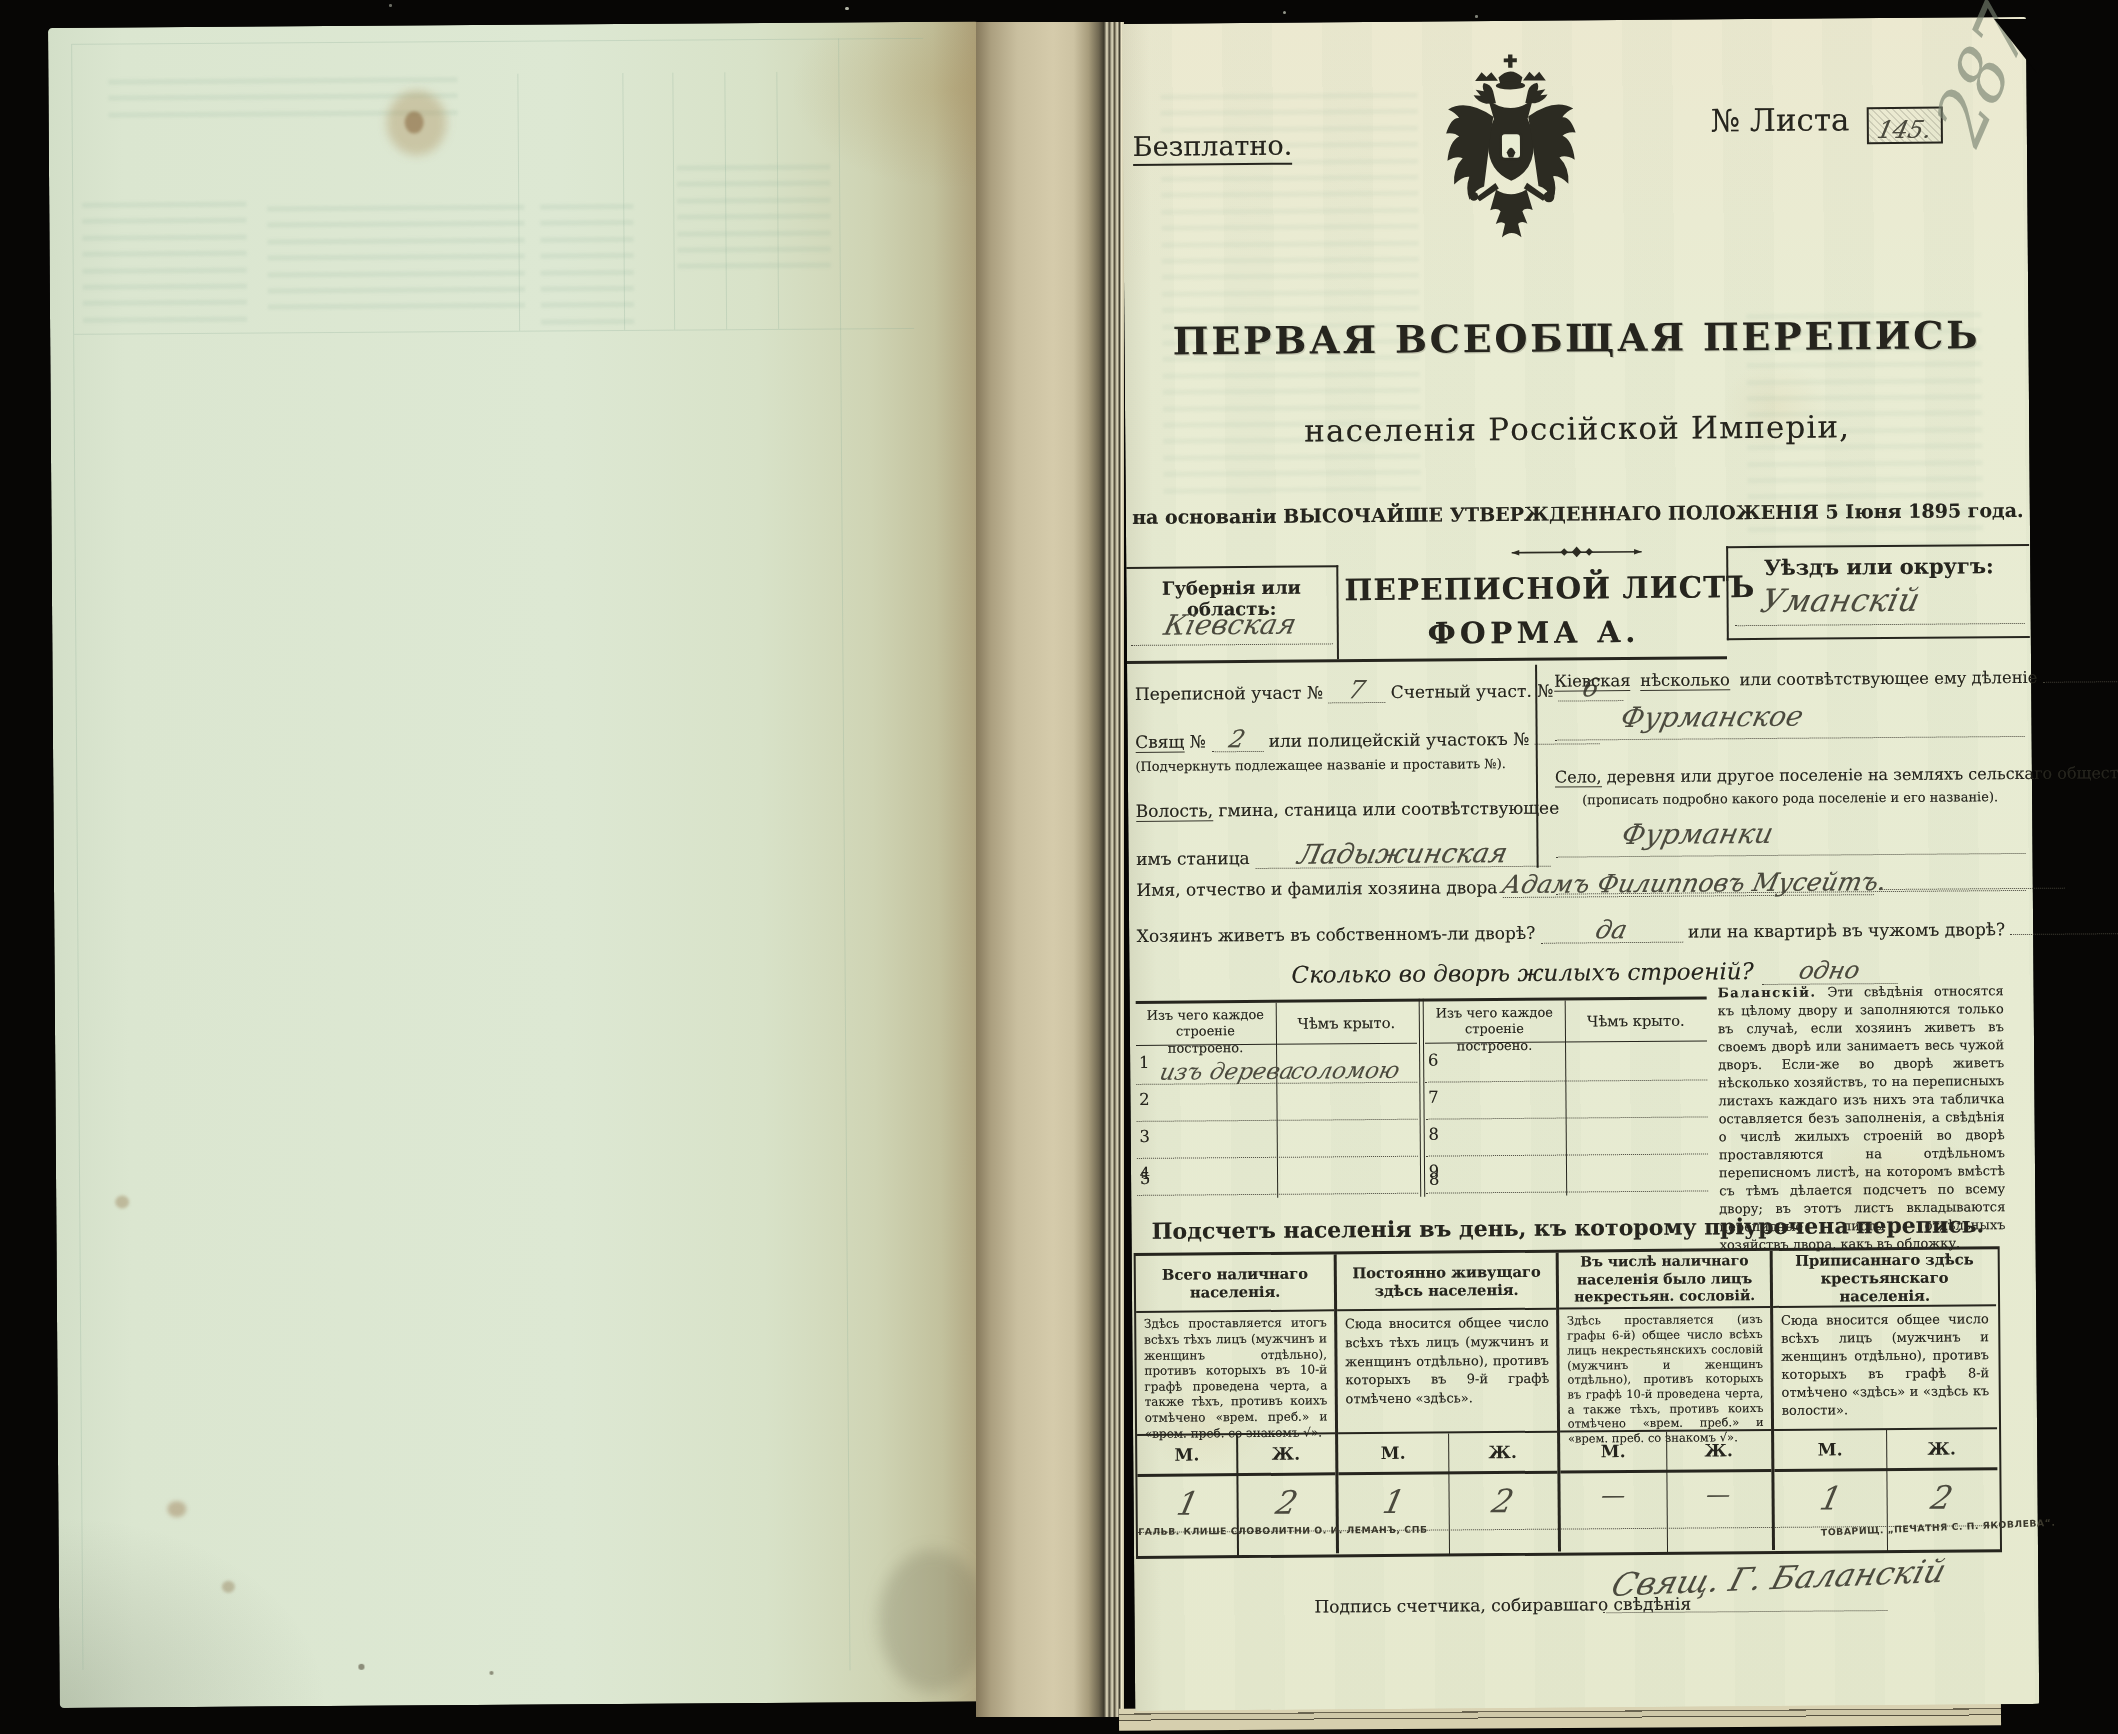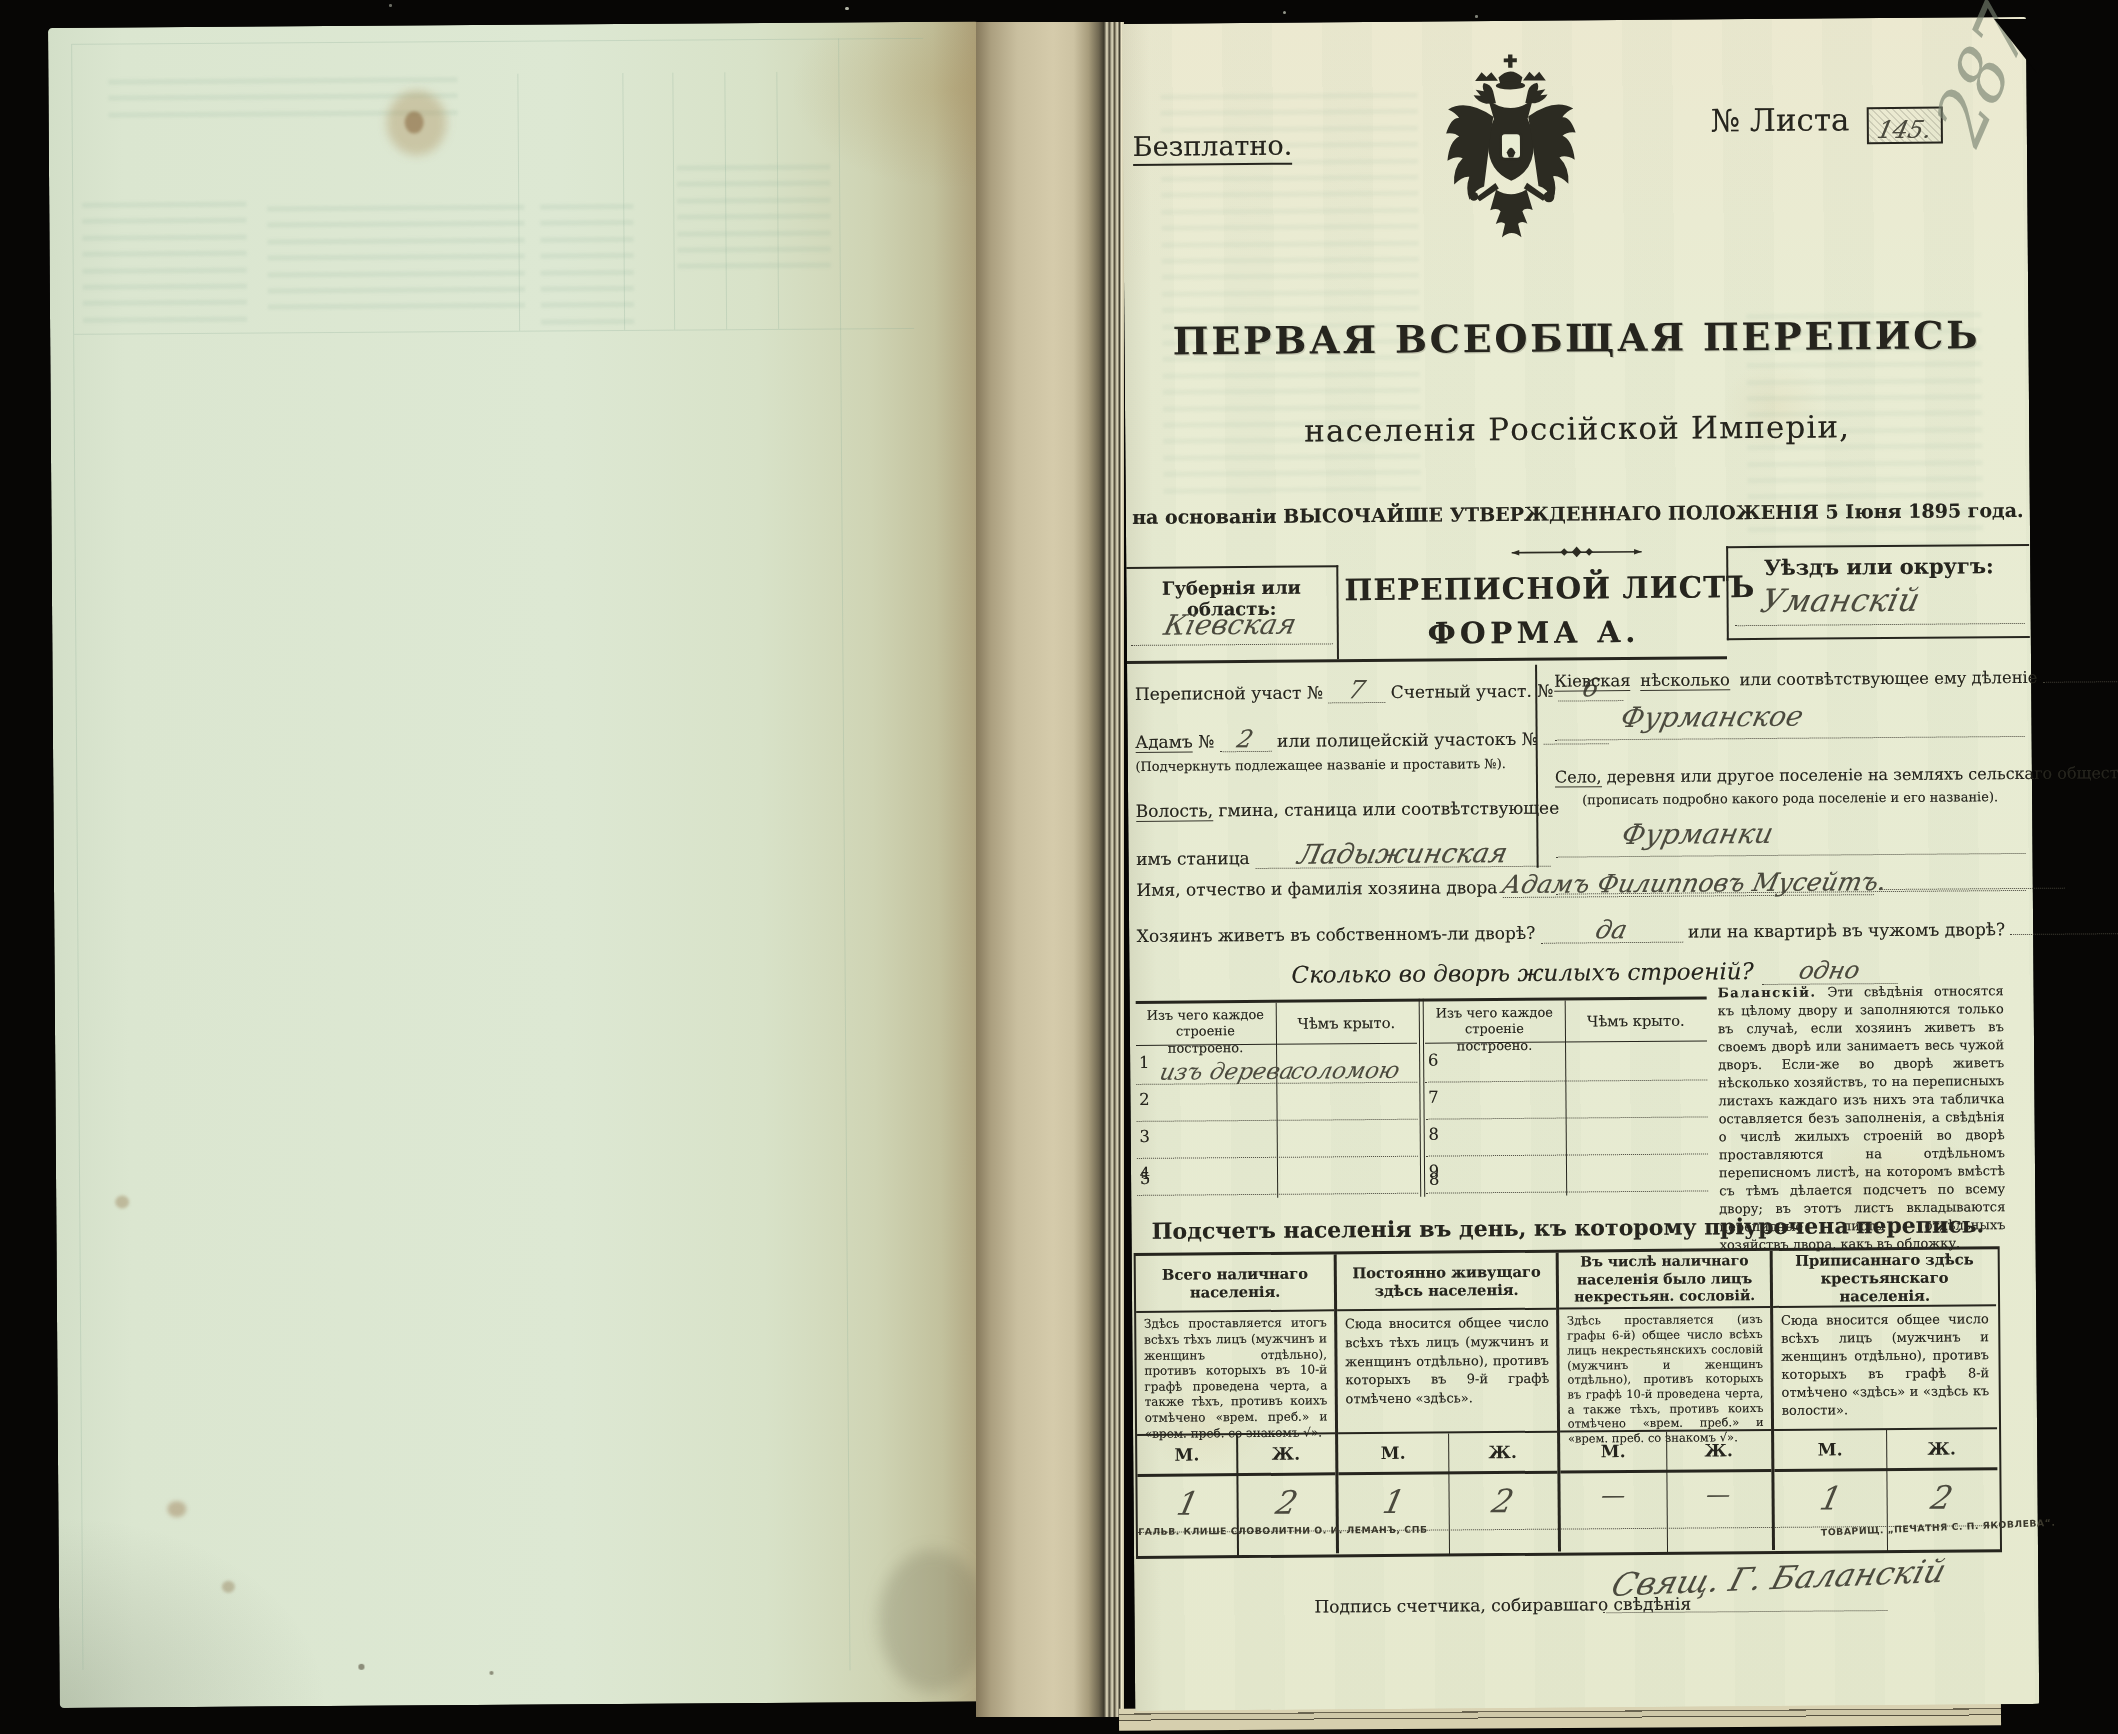--- a/index.html
+++ b/index.html
@@ -193,21 +193,21 @@
       <span class="slot" style="width:57px;">
         <span class="hw" style="font-size:25px;margin-bottom:-4.4px;">7</span>
       </span>
       <span>Счетный участ. №</span>
       <span class="slot" style="width:65px;">
         <span class="hw" style="font-size:25px;margin-bottom:-4.4px;">6</span>
       </span>
     </div>
 
     <div class="abs ink nowrap pr" style="left:7.6px;top:702px;font-size:17px;">
-      <span class="wline">Адамъ</span>
+      <span class="wline">Свящ</span>
       <span>№</span>
       <span class="slot" style="width:52px;">
         <span class="hw" style="font-size:24px;margin-bottom:-4.4px;">2</span>
       </span>
       <span>или полицейскій участокъ №</span>
       <span class="fill" style="width:65px;"></span>
     </div>
 
     <div class="abs ink nowrap pr" style="left:7.6px;top:735px;font-size:13px;">(Подчеркнуть подлежащее названіе и проставить №).</div>
 

